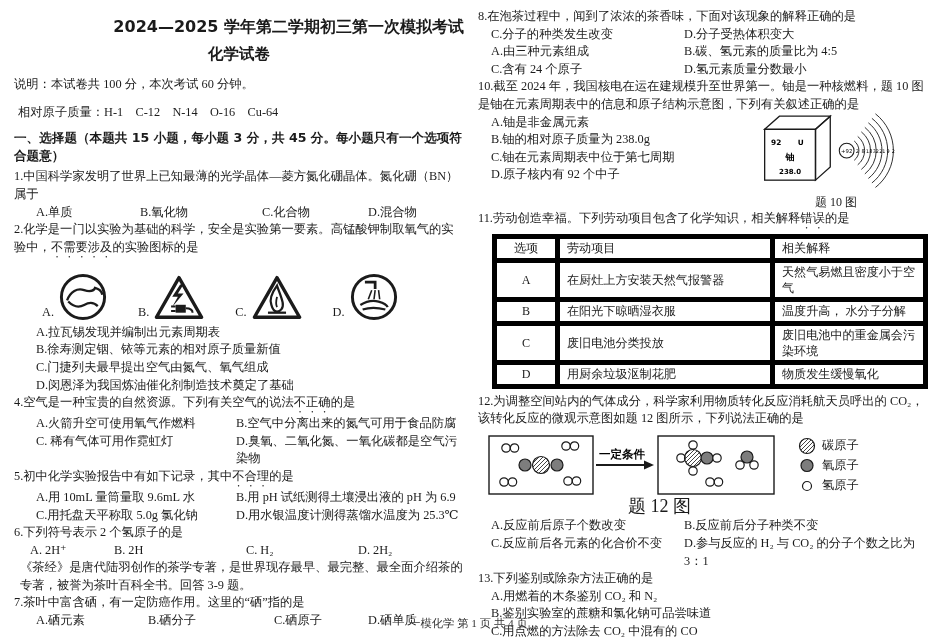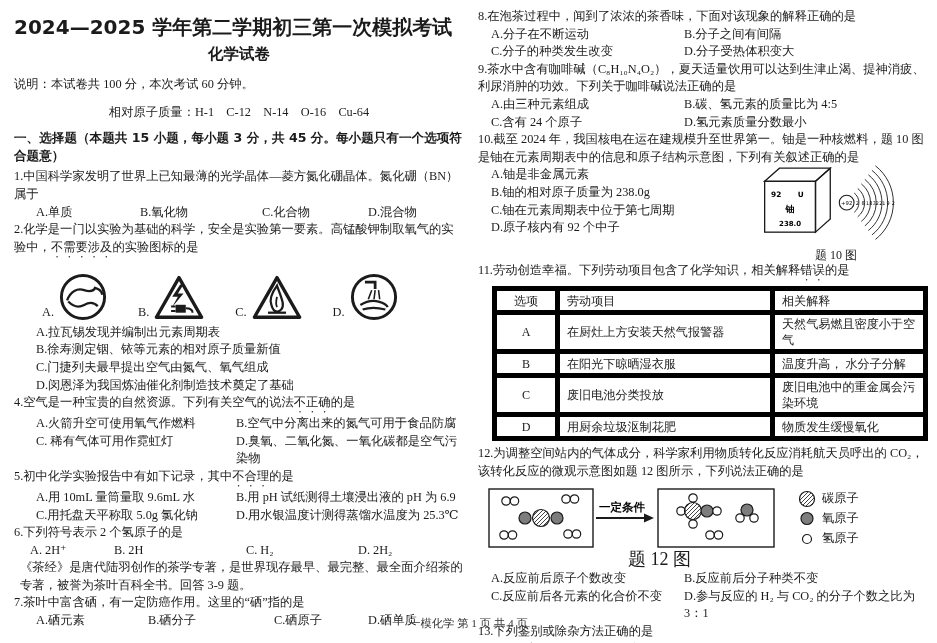--- a/index.html
+++ b/index.html
@@ -1,24 +1,24 @@
 <!DOCTYPE html>
 <html><head>
 <meta charset="utf-8">
 <style>
   html,body{margin:0;padding:0;background:#e8e8e8;}
   .page{position:relative;width:937px;height:643px;background:#ffffff;overflow:hidden;
         font-family:"Liberation Serif","DejaVu Serif",serif;font-size:12.3px;line-height:17.6px;color:#1b1b1b;}
   .col{position:absolute;top:8px;}
   .col.left{left:14px;width:450px;}
   .col.right{left:478px;width:452px;top:8px;}
-  .title1{font-family:"DejaVu Sans","Liberation Sans",sans-serif;font-weight:bold;font-size:20px;text-align:left;margin:8px 0 4px;line-height:22px;}
+  .title1{font-family:"DejaVu Sans","Liberation Sans",sans-serif;font-weight:bold;font-size:16px;text-align:right;margin:8px 0 4px;line-height:22px;}
   .title2{font-family:"DejaVu Sans","Liberation Sans",sans-serif;font-weight:bold;font-size:15.5px;text-align:center;margin:6px 0 12px;line-height:20px;}
   .note{margin:4px 0 10px;}
-  .masses{margin:0 16px 8px;white-space:pre;text-align:center;}
+  .masses{margin:0 4px 8px;white-space:pre;}
   .section{font-family:"DejaVu Sans","Liberation Sans",sans-serif;font-weight:bold;font-size:12.6px;margin:2px 0 4px;}
   .stem{margin:0;}
   .emph{-webkit-text-emphasis:filled dot;-webkit-text-emphasis-position:under;text-emphasis:filled dot;text-emphasis-position:under right;}
   .opts4{display:flex;padding-left:22px;}
   .opts2{display:flex;padding-left:22px;}
   .opts2 .c1{width:200px;flex:none;}
   .opts2r{display:flex;padding-left:13px;}
   .opts2r .c1{width:193px;flex:none;}
   .optline{padding-left:22px;}
   .optliner{padding-left:13px;}
@@ -147,29 +147,24 @@
       <span style="width:126px">B.硒分子</span>
       <span style="width:94px">C.硒原子</span>
       <span>D.硒单质</span>
     </div>
   </div>
 
   <div class="col right">
 
     <p class="stem">8.在泡茶过程中，闻到了浓浓的茶香味，下面对该现象的解释正确的是</p>
     <div class="opts2r">
-      <span class="c1">A.分子在不断运动</span>
-      <span>B.分子之间有间隔</span>
-    </div>
-    <div class="opts2r">
       <span class="c1">C.分子的种类发生改变</span>
       <span>D.分子受热体积变大</span>
     </div>
 
-    <p class="stem">9.茶水中含有咖啡碱（C₈H₁₀N₄O₂），夏天适量饮用可以达到生津止渴、提神消疲、利尿消肿的功效。下列关于咖啡碱说法正确的是</p>
     <div class="opts2r">
       <span class="c1">A.由三种元素组成</span>
       <span>B.碳、氢元素的质量比为 4:5</span>
     </div>
     <div class="opts2r">
       <span class="c1">C.含有 24 个原子</span>
       <span>D.氢元素质量分数最小</span>
     </div>
 
     <p class="stem">10.截至 2024 年，我国核电在运在建规模升至世界第一。铀是一种核燃料，题 10 图是铀在元素周期表中的信息和原子结构示意图，下列有关叙述正确的是</p>

